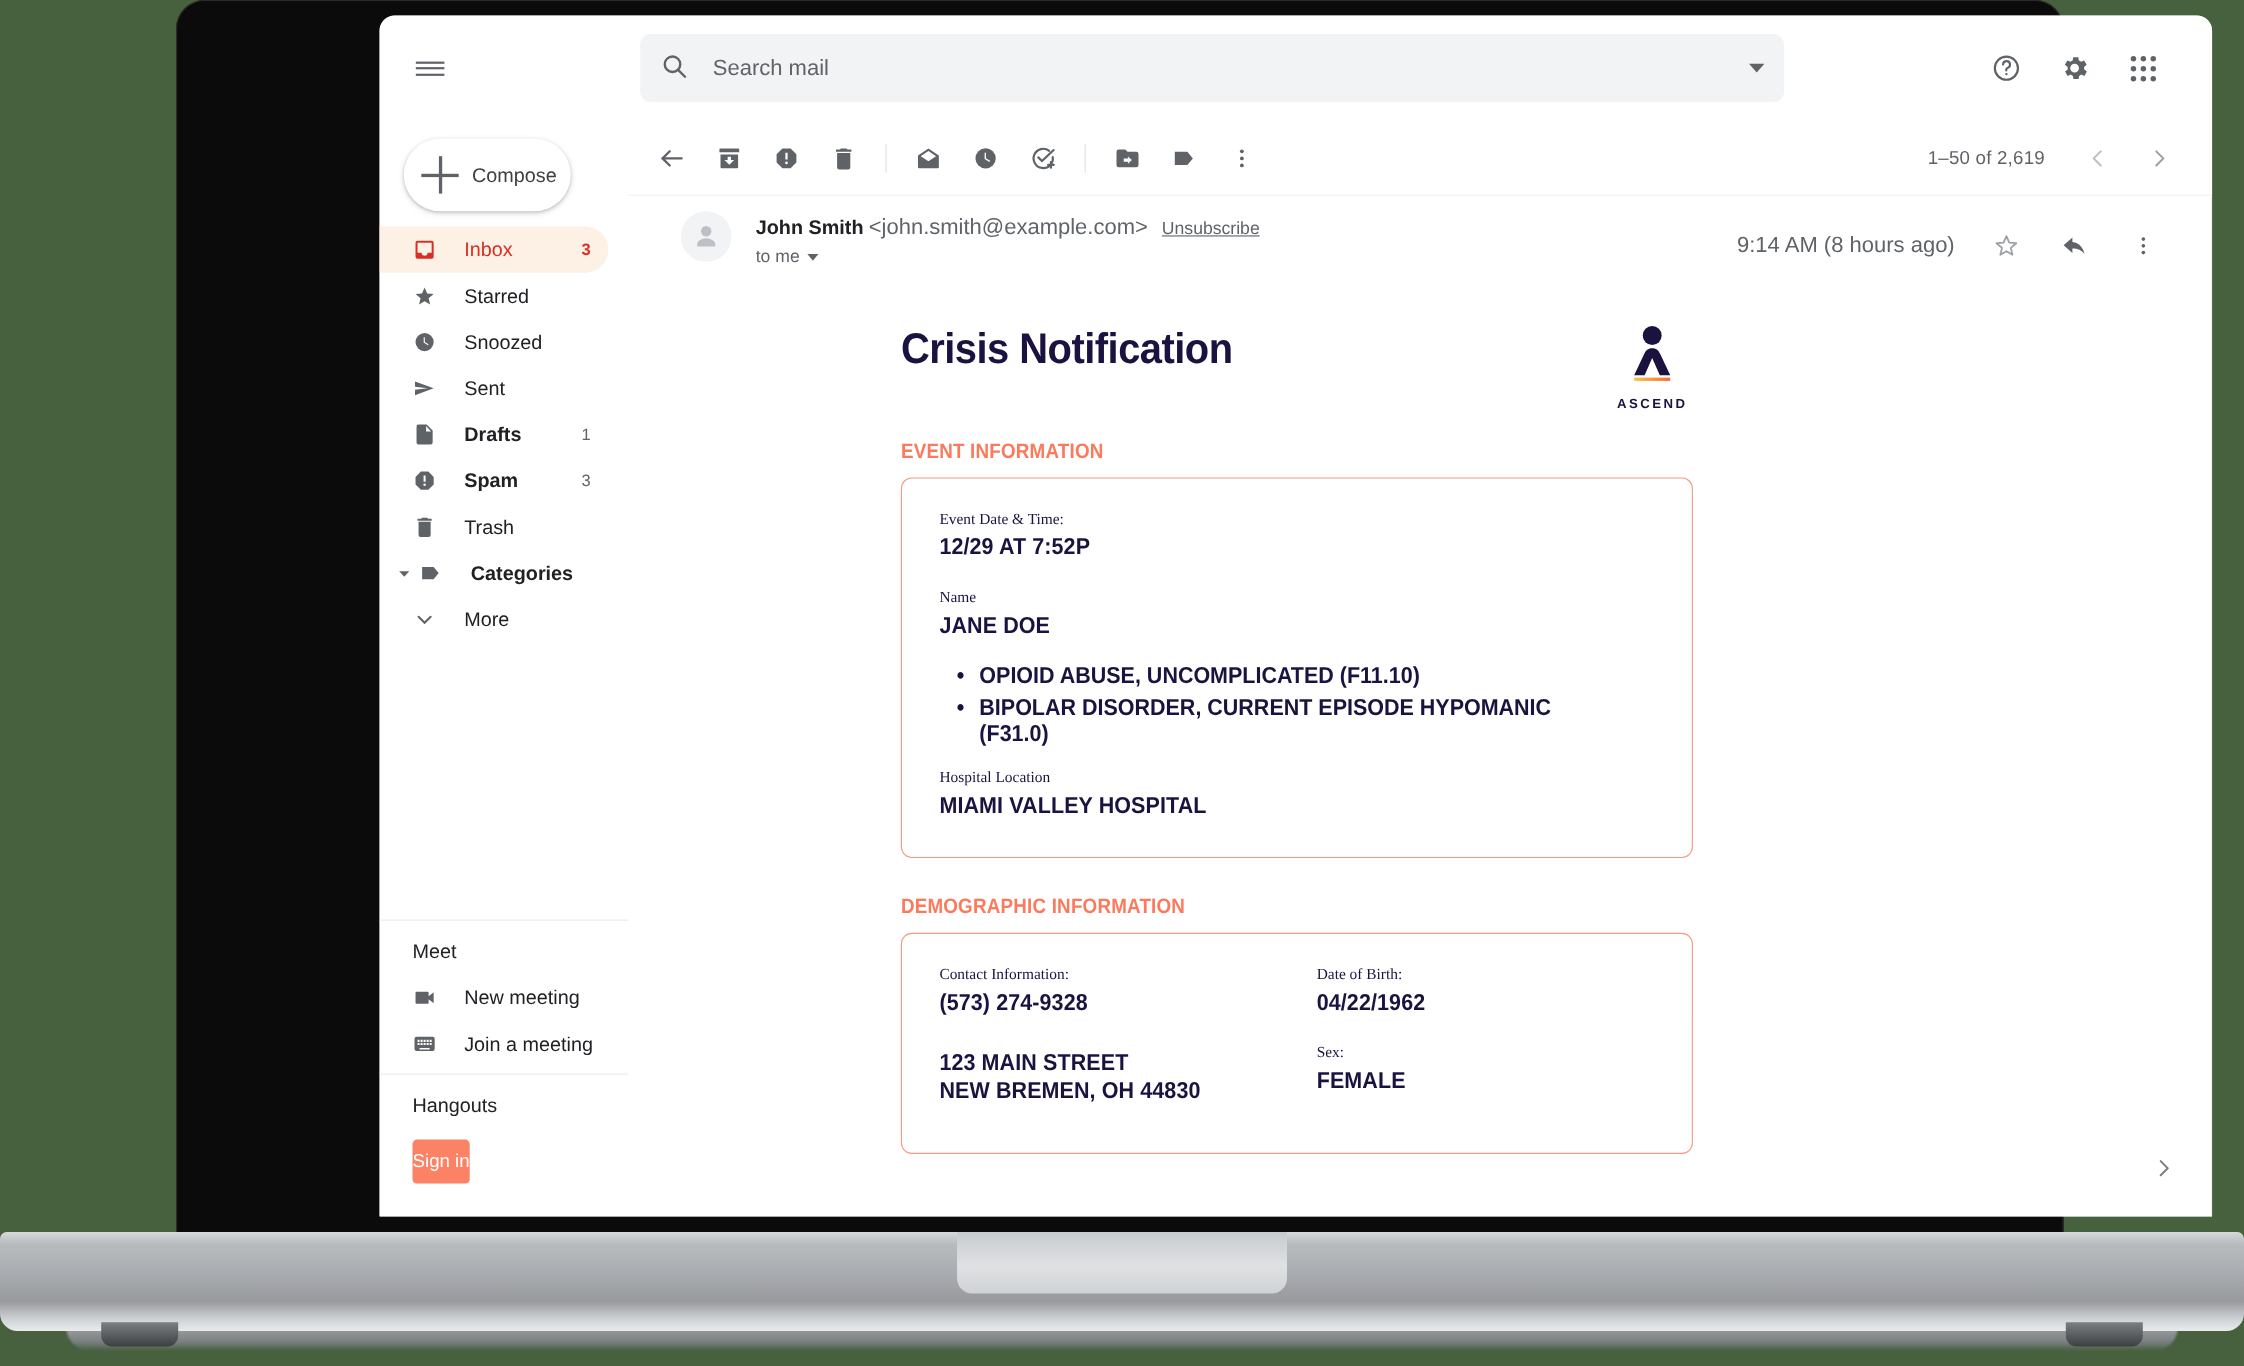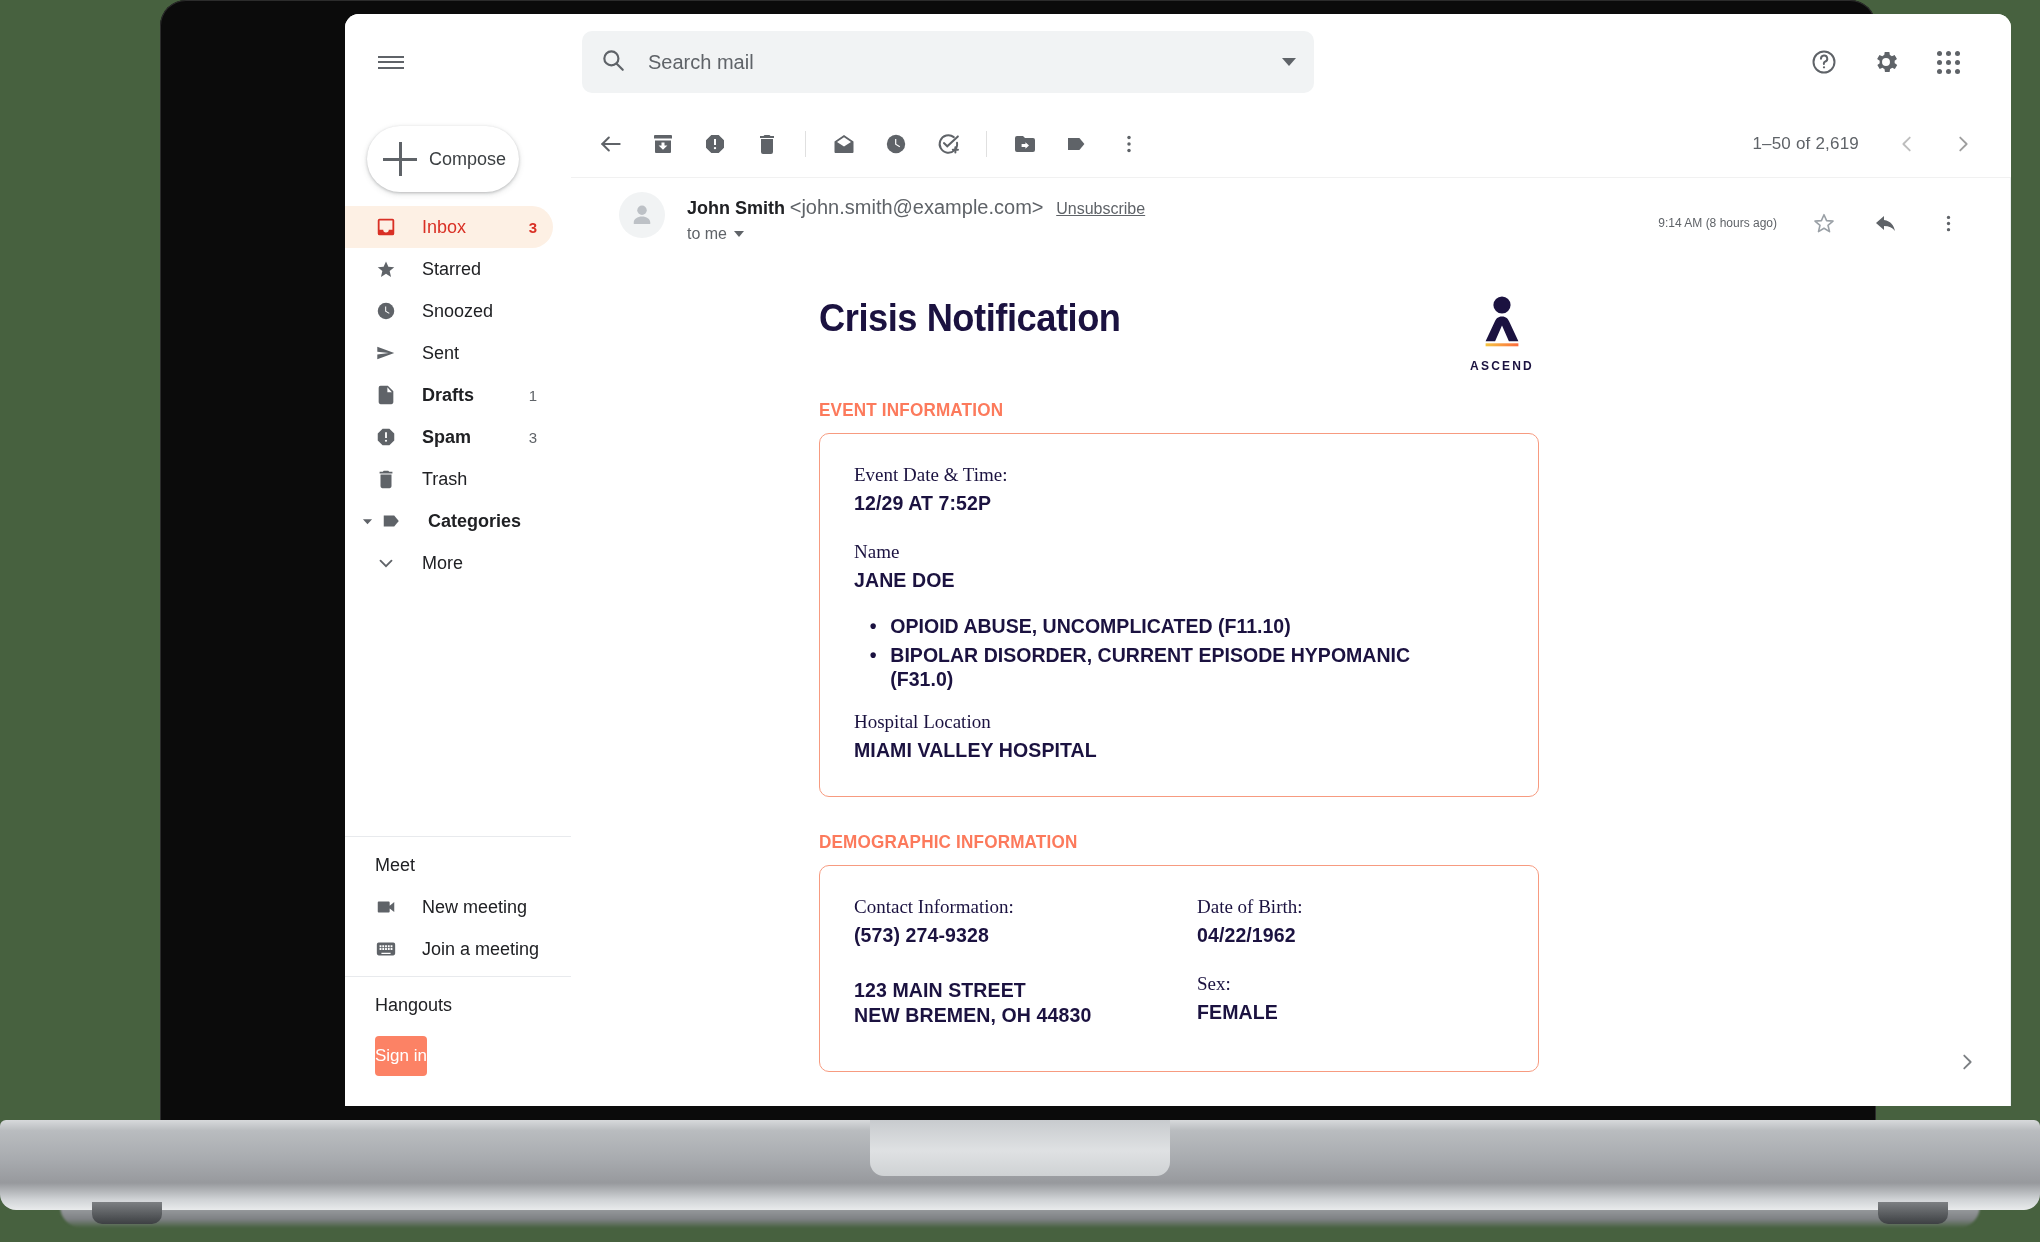--- a/index.html
+++ b/index.html
@@ -51,21 +51,21 @@
   .foot.l { left: 92px; } .foot.r { right: 92px; }
 
   
   .gmail { position: absolute; inset: 0; background: #fff; display: flex; flex-direction: column; }
 
   .topbar { height: 96px; display: flex; align-items: center; flex: 0 0 96px; }
   .hamburger { width: 64px; height: 64px; margin-left: 14px; display: flex; align-items: center;
     justify-content: center; border-radius: 50%; cursor: pointer; }
   .hamburger span { display: block; width: 26px; height: 2px; background: #5f6368; margin: 3.5px 0; }
 
-  .search-wrap { margin-left: 159px; width: 732px; height: 62px;
+  .search-wrap { margin-left: 159px; width: 1040px; height: 62px;
     background: #f1f3f4; border-radius: 10px; display: flex; align-items: center; padding: 0 18px; }
   .search-wrap svg { flex: 0 0 auto; }
   .search-input { flex: 1; border: 0; outline: 0; background: transparent;
     font-family: "Liberation Sans", sans-serif; font-size: 20px; color: #202124;
     margin-left: 22px; }
   .search-input::placeholder { color: #5f6368; }
   .caret-down { width: 0; height: 0; border-left: 7px solid transparent;
     border-right: 7px solid transparent; border-top: 8px solid #5f6368; }
 
   .topbar-right { margin-left: auto; display: flex; align-items: center; gap: 8px; padding-right: 36px; }
@@ -135,38 +135,38 @@
   .sender-line1 { font-size: 17px; color: #5f6368; }
   .sender-name { font-weight: bold; color: #202124; font-size: 18px; }
   .sender-email { font-size: 20px; color: #5f6368; }
   .unsub { color: #5f6368; text-decoration: underline; font-size: 16px; margin-left: 8px;
     cursor: pointer; }
   .to-me { font-size: 16px; color: #5f6368; margin-top: 6px; display: inline-flex;
     align-items: center; gap: 7px; cursor: pointer; }
   .to-caret { width: 0; height: 0; border-left: 5px solid transparent;
     border-right: 5px solid transparent; border-top: 6px solid #5f6368; }
   .sender-right { margin-left: auto; display: flex; align-items: center; gap: 8px; padding-top: 8px; }
-  .timestamp { font-size: 12px; color: #5f6368; margin-right: 12px; }
+  .timestamp { font-size: 20px; color: #5f6368; margin-right: 12px; }
 
   
   .email-body { padding: 46px 0 0 0; }
   .email-inner { width: 720px; margin-left: 248px; }
 
   .doc-head { display: flex; align-items: flex-start; }
   .doc-title { font-family: "Liberation Sans", sans-serif; font-size: 39px; font-weight: bold;
     color: #1b1240; letter-spacing: -.5px; transform: scaleX(.93); transform-origin: left center; }
   .logo { margin-left: auto; width: 74px; text-align: center; }
   .logo-name { font-size: 12px; letter-spacing: 2.2px; color: #1b1240; font-weight: bold;
     margin-top: 5px; }
 
   .sect-label { color: #fc7a5c; font-size: 19px; font-weight: bold; letter-spacing: .2px;
     transform: scaleX(.9); transform-origin: left center; margin: 26px 0 12px 0; }
 
   .card { border: 1px solid #f79b80; border-radius: 10px; padding: 30px 34px 34px 34px; }
-  .f-label { font-family: "Liberation Serif", serif; font-size: 19px; color: #1b1240; }
+  .f-label { font-family: "Liberation Serif", serif; font-size: 14px; color: #1b1240; }
   .f-value { font-size: 21px; font-weight: bold; color: #1b1240; letter-spacing: .1px;
     transform: scaleX(.93); transform-origin: left center; margin-top: 5px; }
   .gap { height: 26px; }
   .dx-list { margin: 22px 0 6px 14px; }
   .dx-list li { list-style: none; font-size: 21px; font-weight: bold; color: #1b1240;
     transform: scaleX(.93); transform-origin: left center; margin-bottom: 5px;
     position: relative; padding-left: 24px; }
   .dx-list li:before { content: "•"; position: absolute; left: 2px; }
 
   .two-col { display: flex; }

